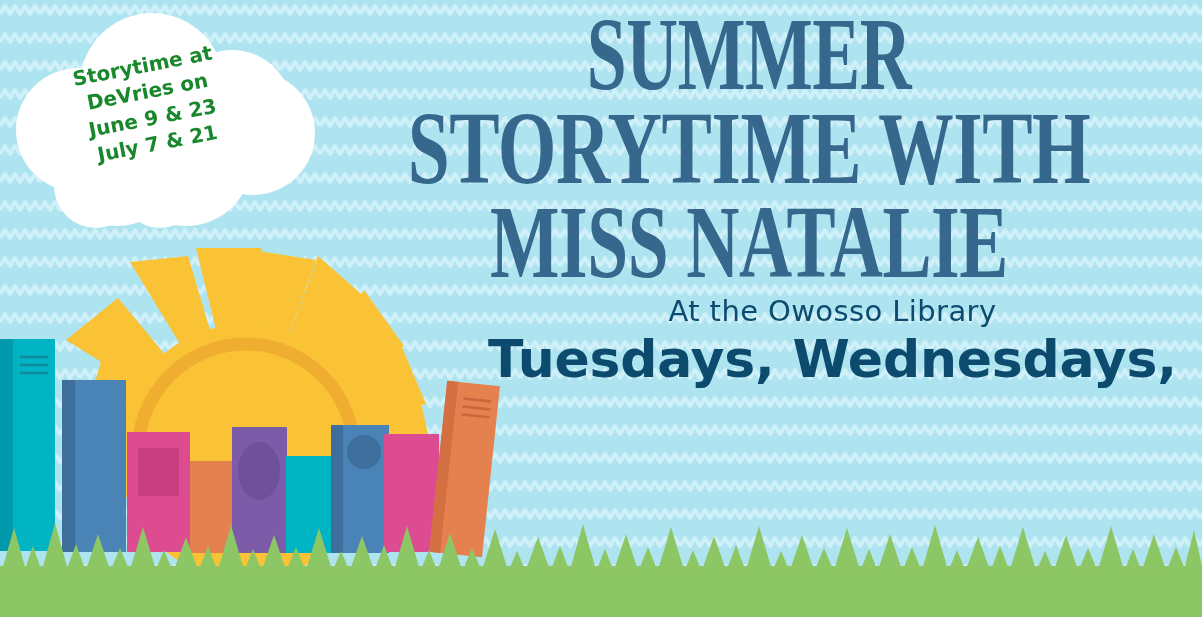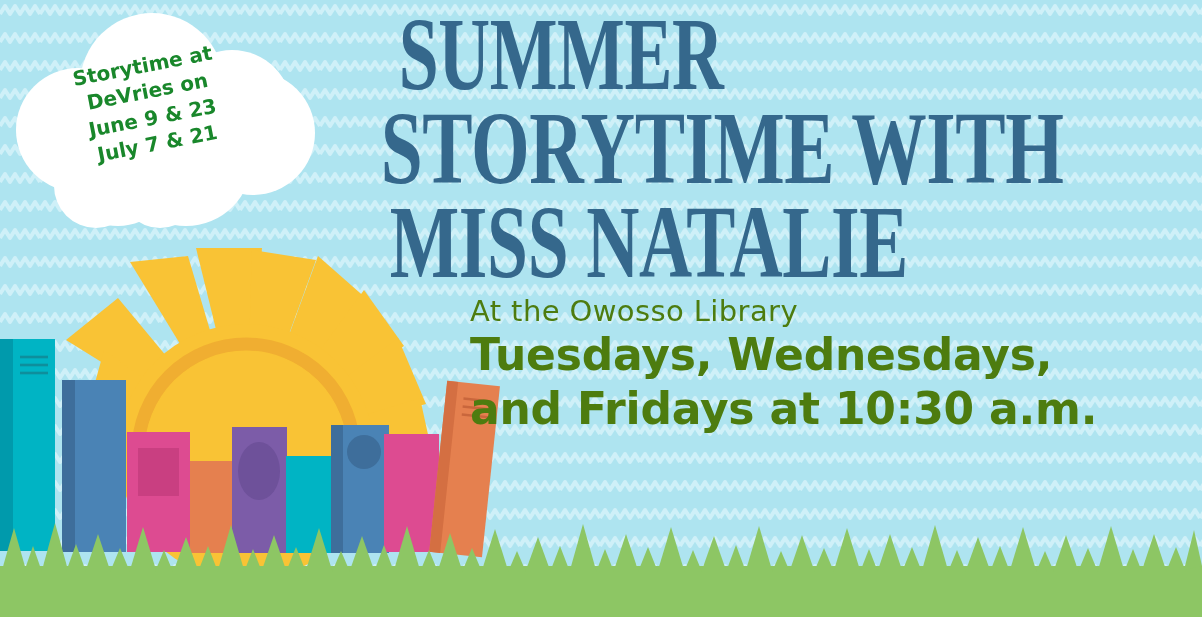--- a/index.html
+++ b/index.html
@@ -21,20 +21,21 @@
     top: 0; left: 0;
     width: 1202px;
     height: 617px;
   }
   
   #headline-block {
     position: absolute;
     left: 300px;
     top: 4px;
     width: 898px;
+    text-align: center;
     z-index: 40;
   }
   .headline-line {
     font-family: "Liberation Serif", "DejaVu Serif", serif;
     font-weight: 700;
     color: #35688C;
     line-height: 0.98;
     letter-spacing: -0.5px;
     white-space: nowrap;
     display: block;
@@ -53,35 +54,36 @@
     font-size: 92px;
     margin-top: 4px;
     transform: scaleX(0.80) scaleY(1.12);
   }
   
   #subtitle-block {
     position: absolute;
     left: 470px;
     top: 296px;
     width: 725px;
+    text-align: center;
     z-index: 40;
-    color: #4d7c0f;
+    color: #0c4a6e;
   }
   #venue-line {
     font-family: "DejaVu Sans", sans-serif;
     font-size: 29px;
     font-weight: 400;
     letter-spacing: 0.4px;
     display: block;
     line-height: 1.1;
   }
   .sched-line {
     font-family: "DejaVu Sans", sans-serif;
     font-weight: 700;
-    font-size: 44px;
+    font-size: 52px;
     display: block;
     line-height: 1.22;
     letter-spacing: -0.2px;
   }
   #sched-3 { margin-top: 4px; }
   
   #cloud-group { position: absolute; left: 0; top: 0; z-index: 30; }
   #cloud-text {
     position: absolute;
     left: 55px;
@@ -274,16 +276,15 @@
 
   <div id="headline-block">
     <span class="headline-line" id="headline-1">SUMMER</span>
     <span class="headline-line" id="headline-2">STORYTIME WITH</span>
     <span class="headline-line" id="headline-3">MISS NATALIE</span>
   </div>
 
   <div id="subtitle-block">
     <span id="venue-line">At the Owosso Library</span>
     <span class="sched-line" id="sched-1">Tuesdays, Wednesdays,</span>
-    <span class="sched-line" id="sched-2">and Fridays at 10:30 a.m.</span>
   </div>
 
 </div>
 
 </body></html>

